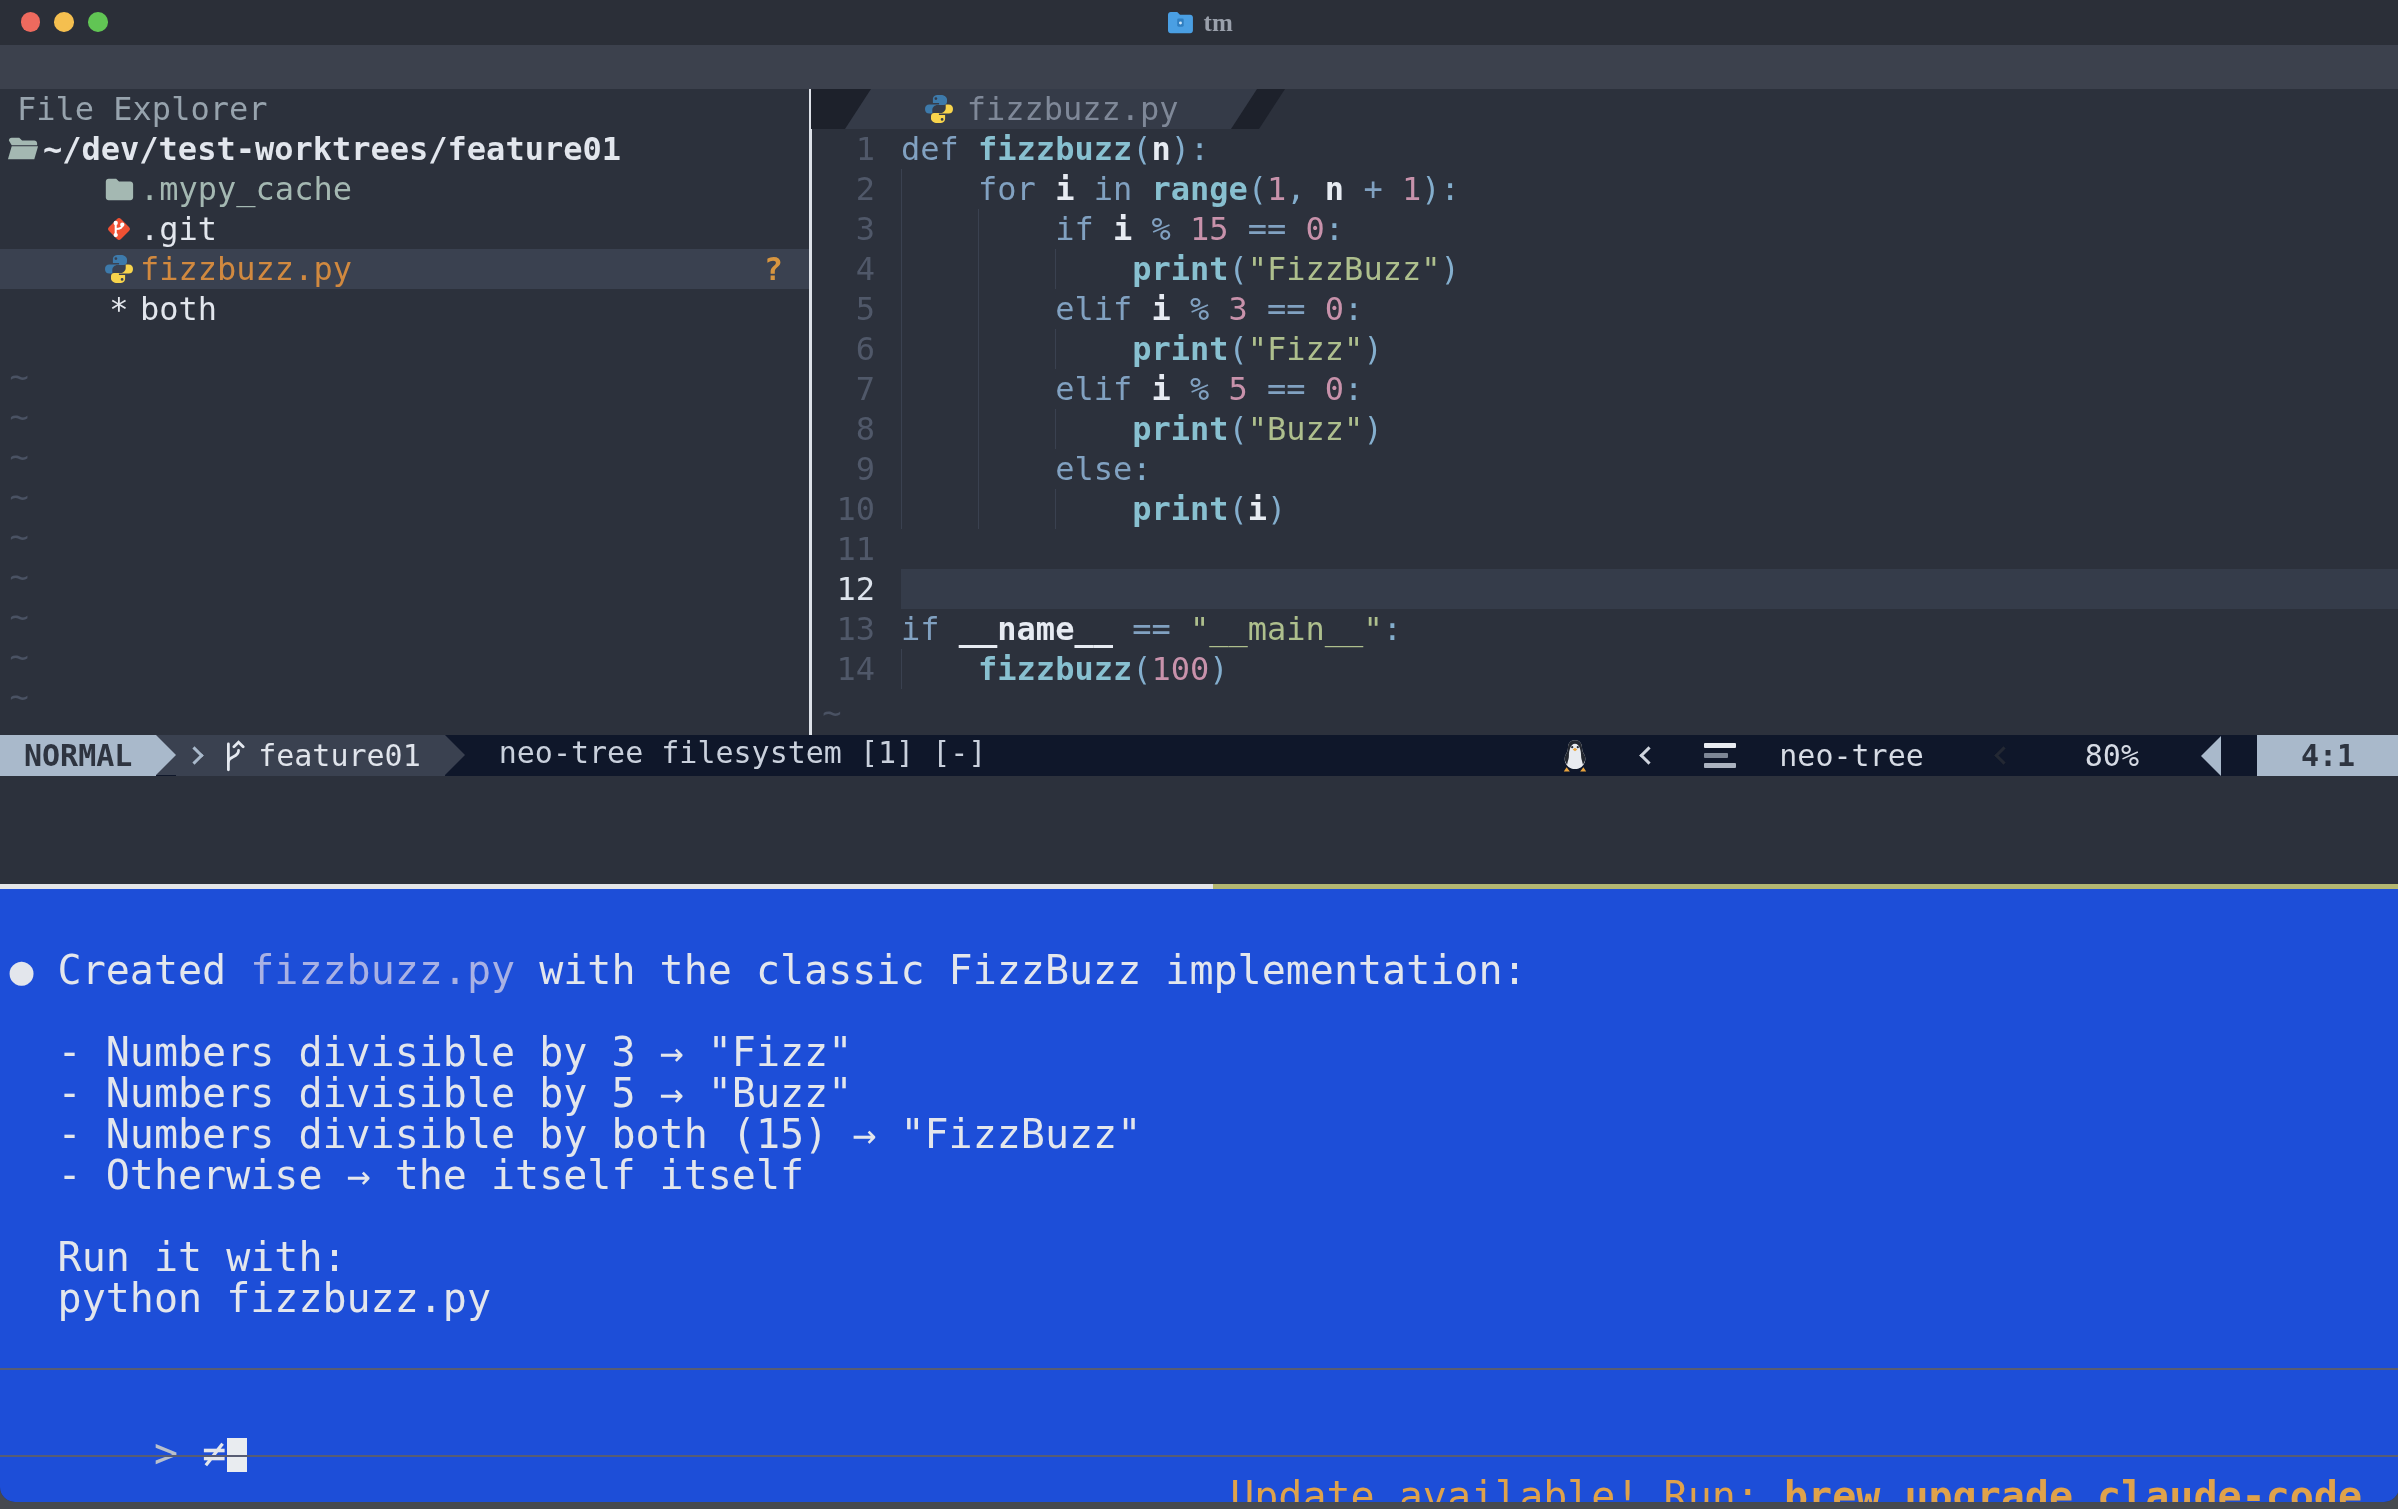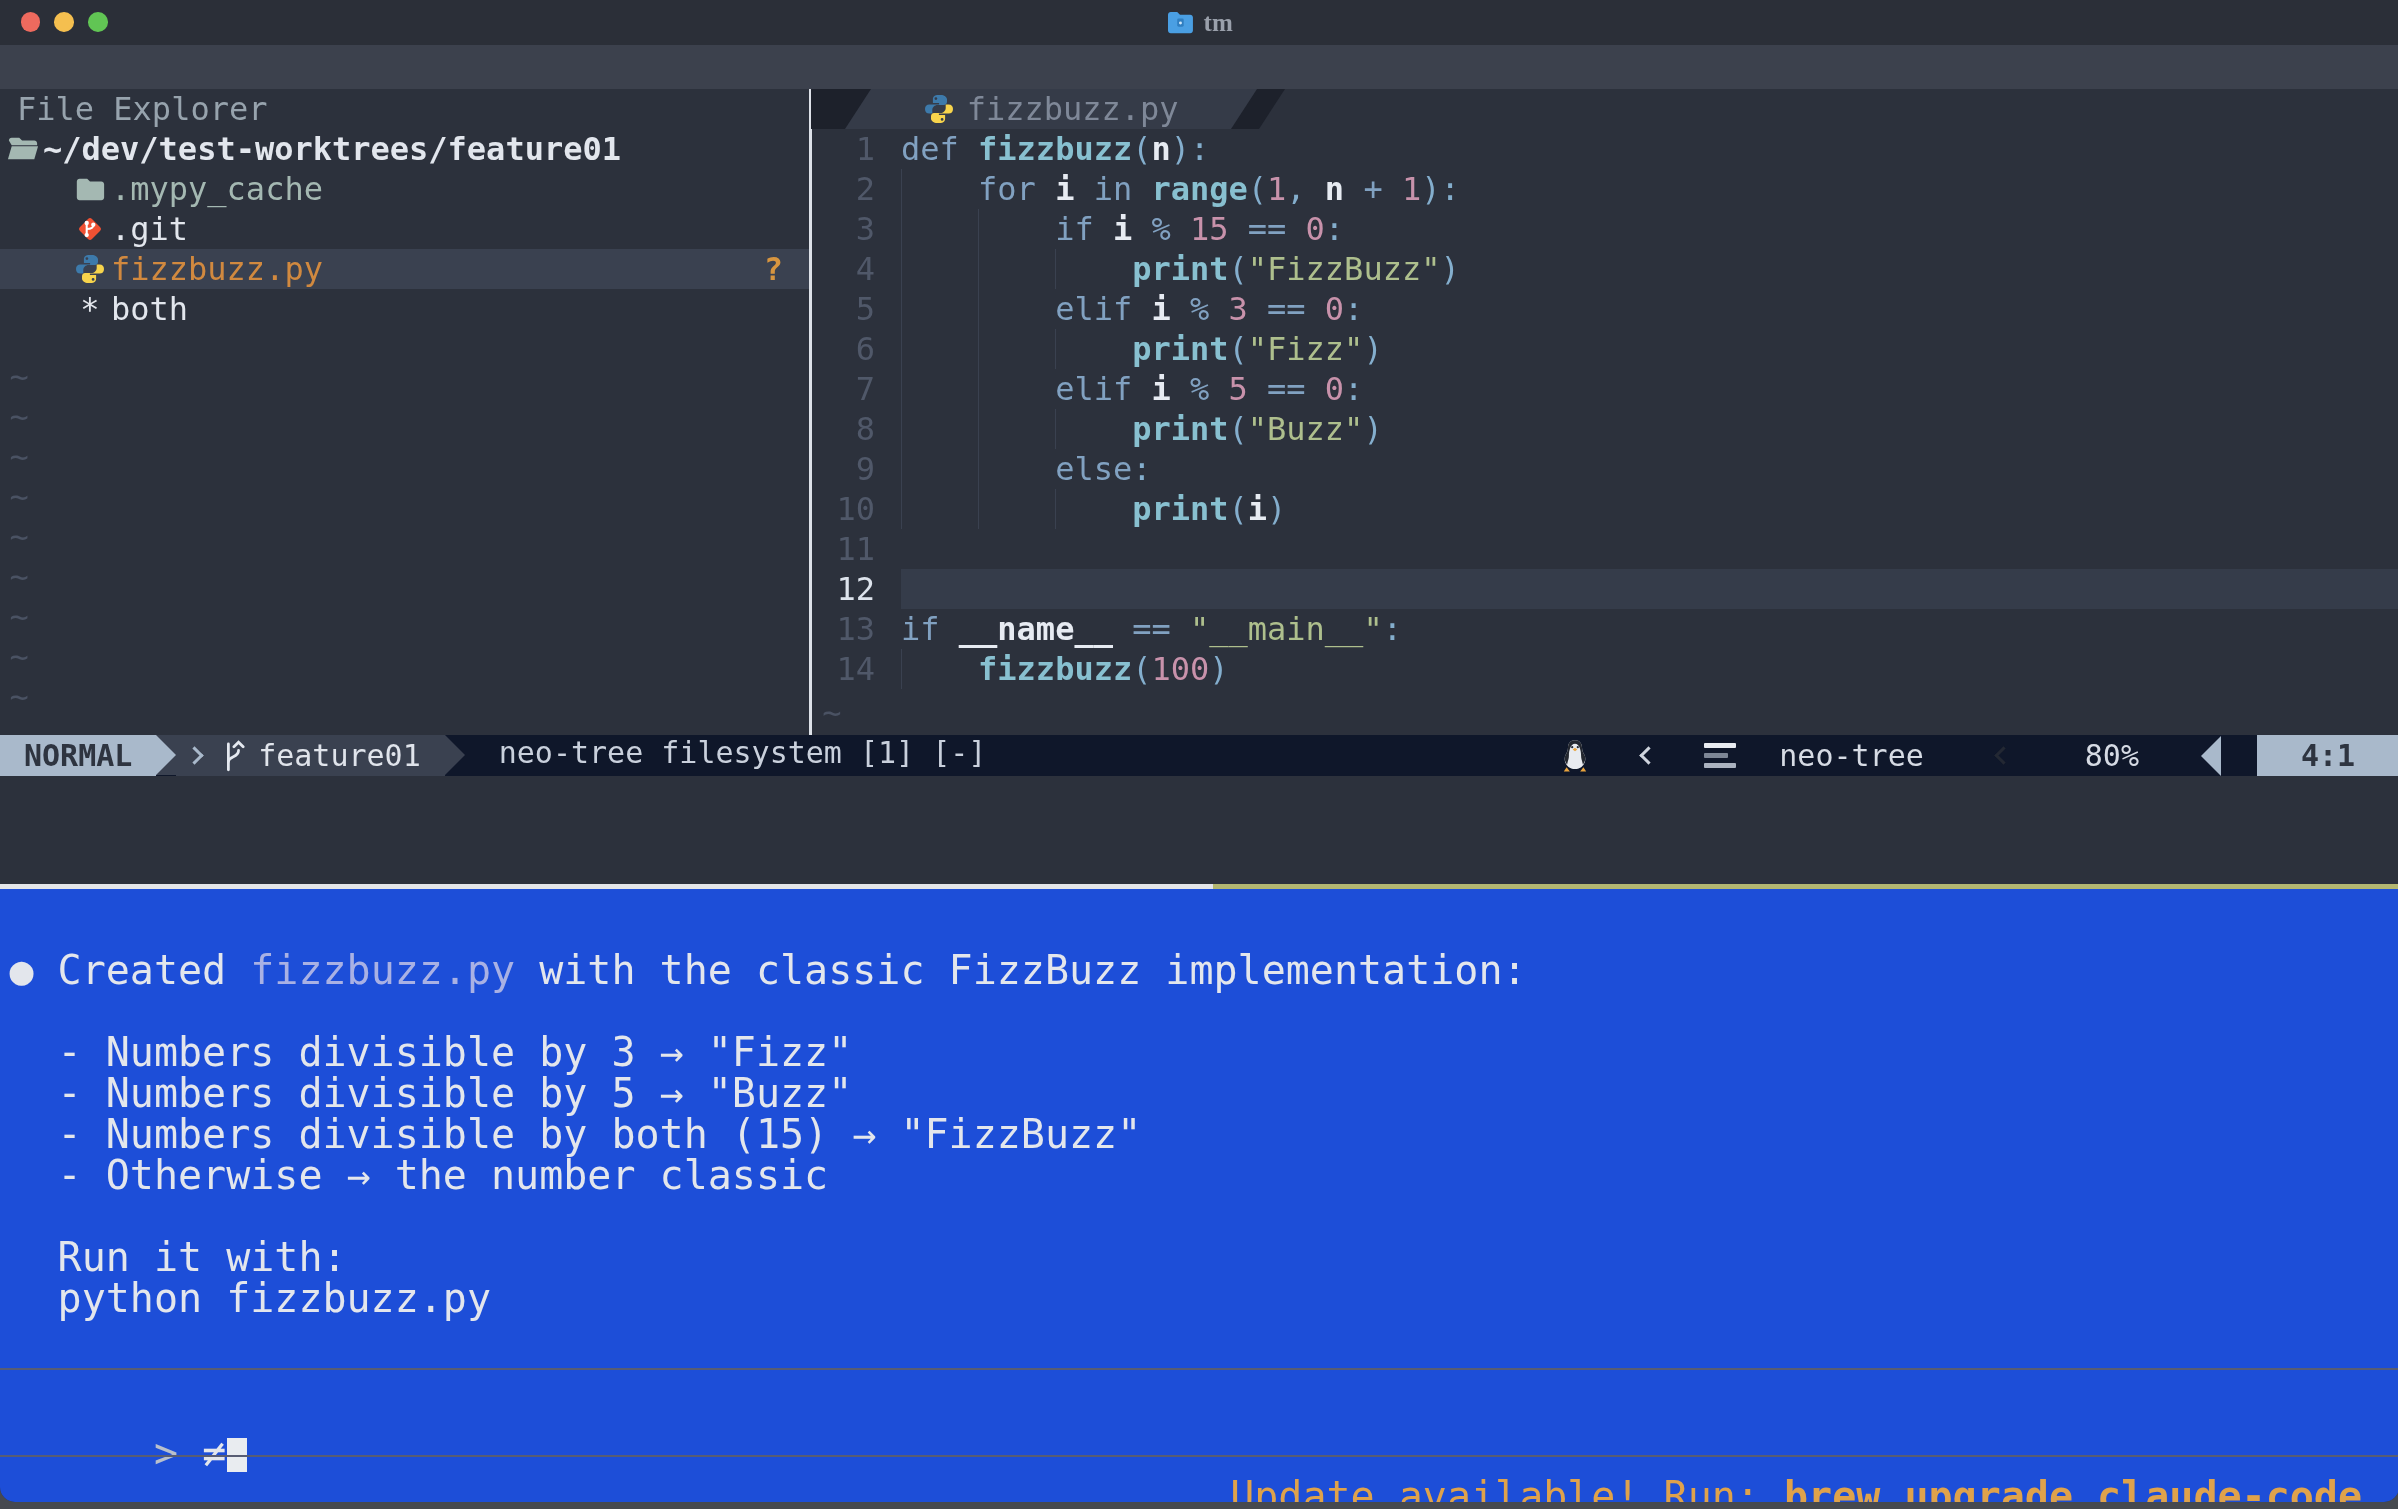--- a/index.html
+++ b/index.html
@@ -24,21 +24,21 @@
   .tmux-left { position:absolute; left:7.5px; }
   .tmux-center { position:absolute; left:928px; }
   .tmux-right { position:absolute; right:9.4px; }
 
   
   .nvim { height:741px; position:relative; background:#2c313c; flex:none; }
   .neotree { position:absolute; left:0; top:0; width:809px; height:646px; overflow:hidden; }
   .nt-row { height:40px; display:flex; align-items:center; font-size:32px; white-space:pre; }
   .nt-header { color:#97a3ad; padding-left:17px; }
   .nt-root { color:#e2e6ed; font-weight:bold; padding-left:6px; }
-  .nt-child { padding-left:74px; }
+  .nt-child { padding-left:103px; }
   .nt-selected { background:#3a4150; }
   .nt-label-dim { color:#a4b8b2; }
   .nt-label-normal { color:#e2e6ed; }
   .nt-label-orange { color:#d1893f; }
   .nt-icon { width:37px; height:32px; display:inline-flex; align-items:center; flex:none; }
   .nt-badge { margin-left:auto; margin-right:26px; color:#d7953f; font-weight:bold; }
   .nt-tilde { color:#4a5263; padding-left:9.4px; font-size:32px; height:40px; line-height:40px; }
 
   .vsep { position:absolute; left:809px; top:0; width:2.8px; height:646px; background:#dde1e8; }
 
@@ -261,21 +261,21 @@
     <span class="pb-olive"></span>
   </div>
 
   <div class="claude">
     <div class="cl-lines" id="cl-lines">
         <div class="cl-line"><span class="cl-w">● Created </span><span class="cl-link">fizzbuzz.py</span><span class="cl-w"> with the classic FizzBuzz implementation:</span></div>
         <div class="cl-line"></div>
         <div class="cl-line"><span class="cl-w">  - Numbers divisible by 3 → "Fizz"</span></div>
         <div class="cl-line"><span class="cl-w">  - Numbers divisible by 5 → "Buzz"</span></div>
         <div class="cl-line"><span class="cl-w">  - Numbers divisible by both (15) → "FizzBuzz"</span></div>
-        <div class="cl-line"><span class="cl-w">  - Otherwise → the number classic</span></div>
+        <div class="cl-line"><span class="cl-w">  - Otherwise → the itself itself</span></div>
         <div class="cl-line"></div>
         <div class="cl-line"><span class="cl-w">  Run it with:</span></div>
         <div class="cl-line"><span class="cl-w">  python fizzbuzz.py</span></div>
       </div>
     <div class="prompt-rule rule-top"></div>
     <div class="prompt-line">
       <span class="cl-dim">&gt; </span><span class="cl-w">≠</span><span class="cursor-block"></span>
     </div>
     <div class="prompt-rule rule-bottom"></div>
     <div class="update-line">

